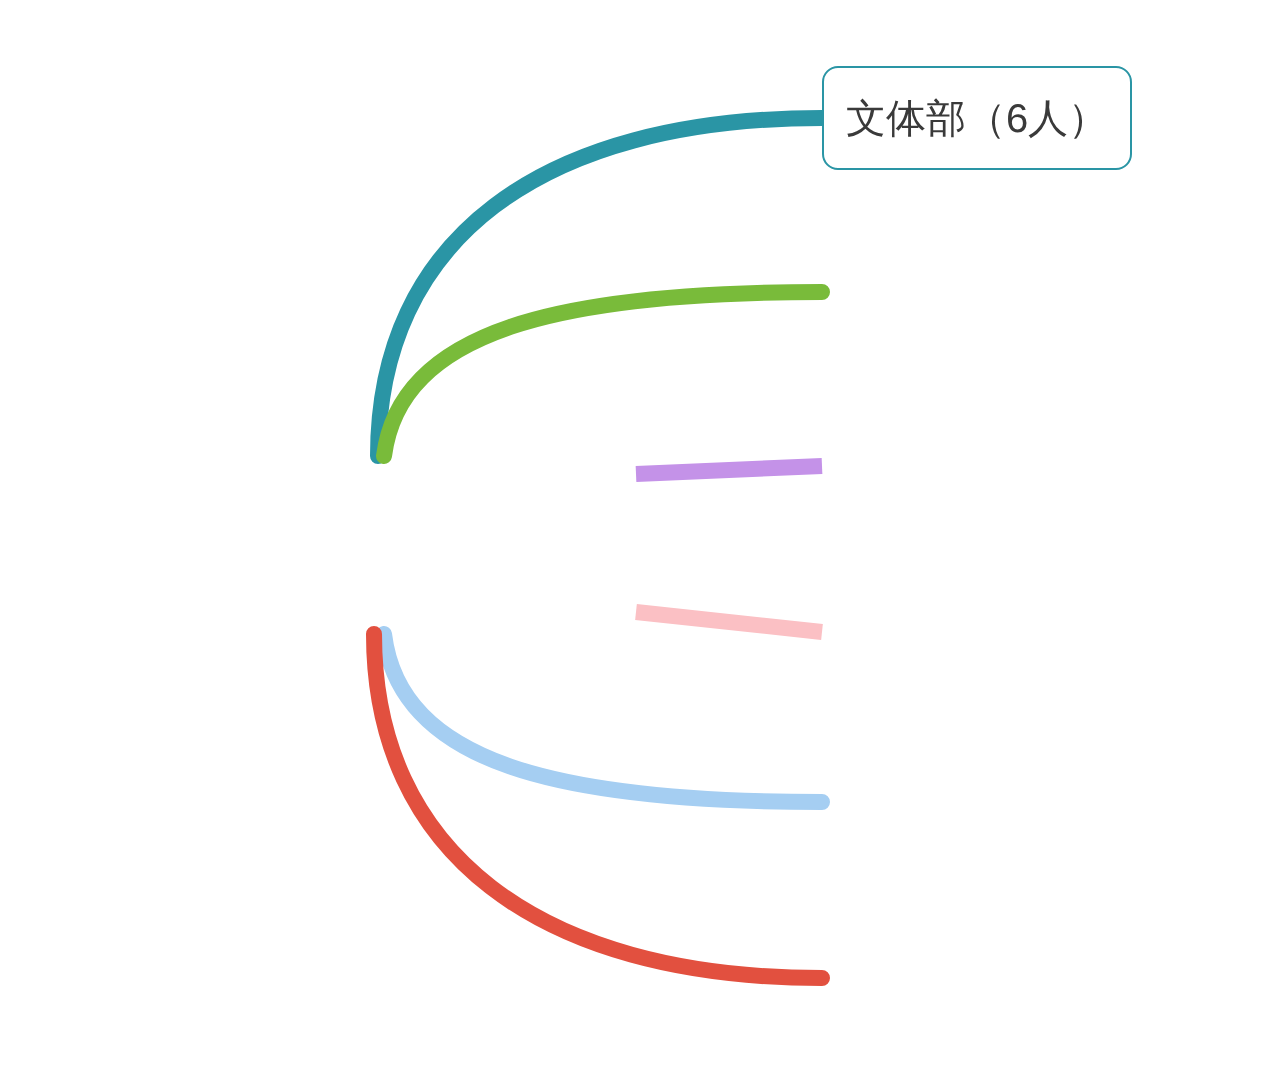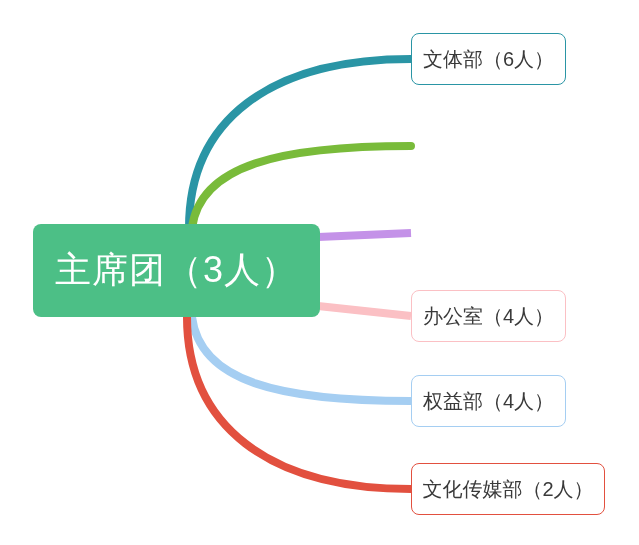--- a/index.html
+++ b/index.html
@@ -71,35 +71,23 @@
 
     <path d="M 318 237 L 411 233" fill="none" stroke="#c492e8" stroke-width="8" stroke-linecap="butt"></path>
 
     <path d="M 318 306 L 411 316" fill="none" stroke="#fbc0c4" stroke-width="8" stroke-linecap="butt"></path>
 
     <path d="M 192 317 C 200 382, 280 401, 411 401" fill="none" stroke="#a5cef2" stroke-width="8" stroke-linecap="round"></path>
 
     <path d="M 187 317 C 187 425, 268 489, 411 489" fill="none" stroke="#e2503f" stroke-width="8" stroke-linecap="round"></path>
   </svg>
 
-  <div class="root-node" id="root-node" style="left: 33px; top: 224px; width: 287px; height: 93px; background: rgb(76, 191, 134); color: rgb(255, 255, 255);">
-    <span>主席团（3人）</span>
-  </div>
 
   <div class="branch-node" id="branch-0" style="left: 411px; top: 33px; width: 155px; height: 52px; border-color: rgb(42, 149, 165); justify-content: center;">
     <span>文体部（6人）</span>
   </div>
 
 
 
-  <div class="branch-node" id="branch-3" style="left: 411px; top: 290px; width: 155px; height: 52px; border-color: rgb(251, 192, 196);">
-    <span>办公室（4人）</span>
-  </div>
 
-  <div class="branch-node" id="branch-4" style="left: 411px; top: 375px; width: 155px; height: 52px; border-color: rgb(165, 206, 242);">
-    <span>权益部（4人）</span>
-  </div>
 
-  <div class="branch-node" id="branch-5" style="left: 411px; top: 463px; width: 194px; height: 52px; border-color: rgb(226, 80, 63);">
-    <span>文化传媒部（2人）</span>
-  </div>
 
 </div>
 
 </body></html>

